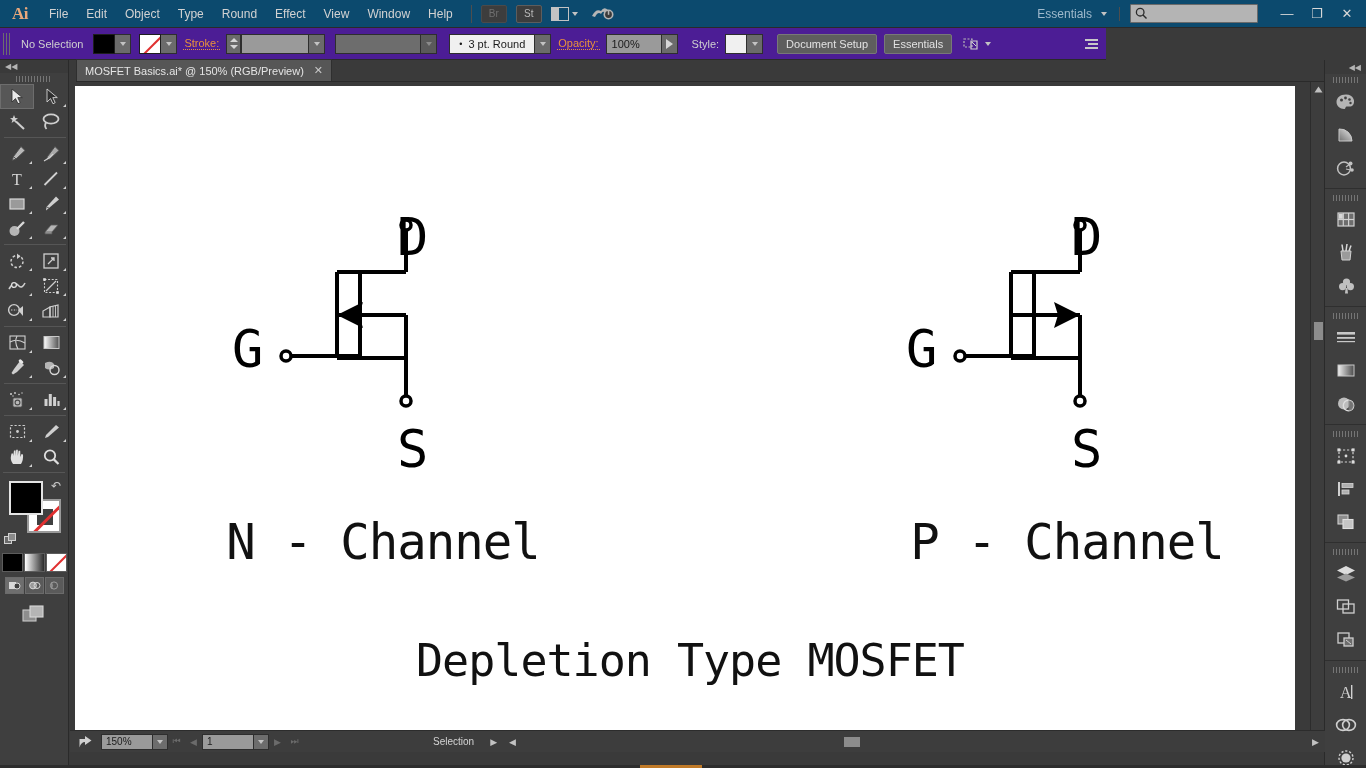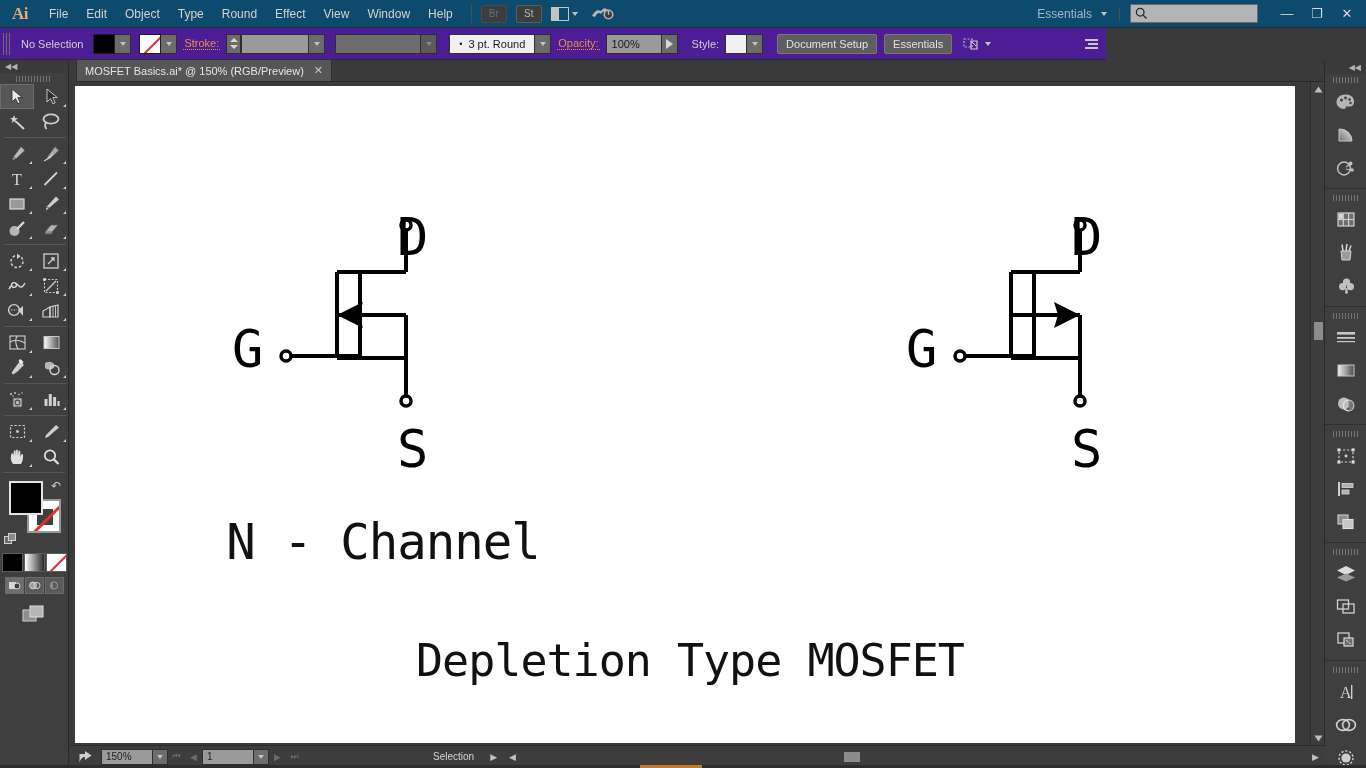--- a/index.html
+++ b/index.html
@@ -245,21 +245,21 @@
   .rd-grip i {
     display:block;width:26px;height:6px;
     background: repeating-linear-gradient(to right,#757575 0 1px,transparent 1px 3px);
   }
   .rd-item {
     width: 42px; height: 33px; display:flex;align-items:center;justify-content:center;
   }
 
   
   .statusbar {
-    position: absolute; bottom: 1px; left: 70px; width: 1255px; height: 22px;
+    position: absolute; bottom: 16px; left: 70px; width: 1255px; height: 22px;
     background: #3d3d3d; display: flex; align-items: center;
     border-top: 1px solid #2c2c2c;
   }
   .sb-item { display: flex; align-items: center; height: 22px; }
   .sb-zoom {
     width: 52px; height: 16px; background: #9a9a9a; color: #1c1c1c;
     font-size: 10px; display:flex;align-items:center;padding-left:4px;
     border: 1px solid #2e2e2e;
   }
   .sb-dd {
@@ -764,20 +764,21 @@
 
     <div style="position:absolute;left:322px;top:125px;font-family:'DejaVu Sans Mono',monospace;font-size:52px;color:#000;line-height:1;">D</div>
     <div style="position:absolute;left:322px;top:337px;font-family:'DejaVu Sans Mono',monospace;font-size:52px;color:#000;line-height:1;">S</div>
     <div style="position:absolute;left:157px;top:237px;font-family:'DejaVu Sans Mono',monospace;font-size:52px;color:#000;line-height:1;">G</div>
 
     <div style="position:absolute;left:996px;top:125px;font-family:'DejaVu Sans Mono',monospace;font-size:52px;color:#000;line-height:1;">D</div>
     <div style="position:absolute;left:996px;top:337px;font-family:'DejaVu Sans Mono',monospace;font-size:52px;color:#000;line-height:1;">S</div>
     <div style="position:absolute;left:831px;top:237px;font-family:'DejaVu Sans Mono',monospace;font-size:52px;color:#000;line-height:1;">G</div>
 
     <div style="position:absolute;left:148px;top:428px;width:320px;text-align:center;font-family:'DejaVu Sans Mono',monospace;font-size:49px;color:#111;letter-spacing:-1px;">N - Channel</div>
+    <div style="position:absolute;left:832px;top:428px;width:320px;text-align:center;font-family:'DejaVu Sans Mono',monospace;font-size:49px;color:#111;letter-spacing:-1px;">P - Channel</div>
 
     <div style="position:absolute;left:0;top:548px;width:1220px;text-align:center;font-family:'DejaVu Sans Mono',monospace;font-size:45px;color:#111;letter-spacing:-1px;padding-left:10px;">Depletion Type MOSFET</div>
   </div>
 
   <div class="vscroll">
     <div class="up">
       <svg width="9" height="7" viewBox="0 0 9 7">
           <path d="M4.5 0.5 L8.5 6.5 L0.5 6.5 Z" fill="#c0c0c0"></path>
         </svg>
     </div>

